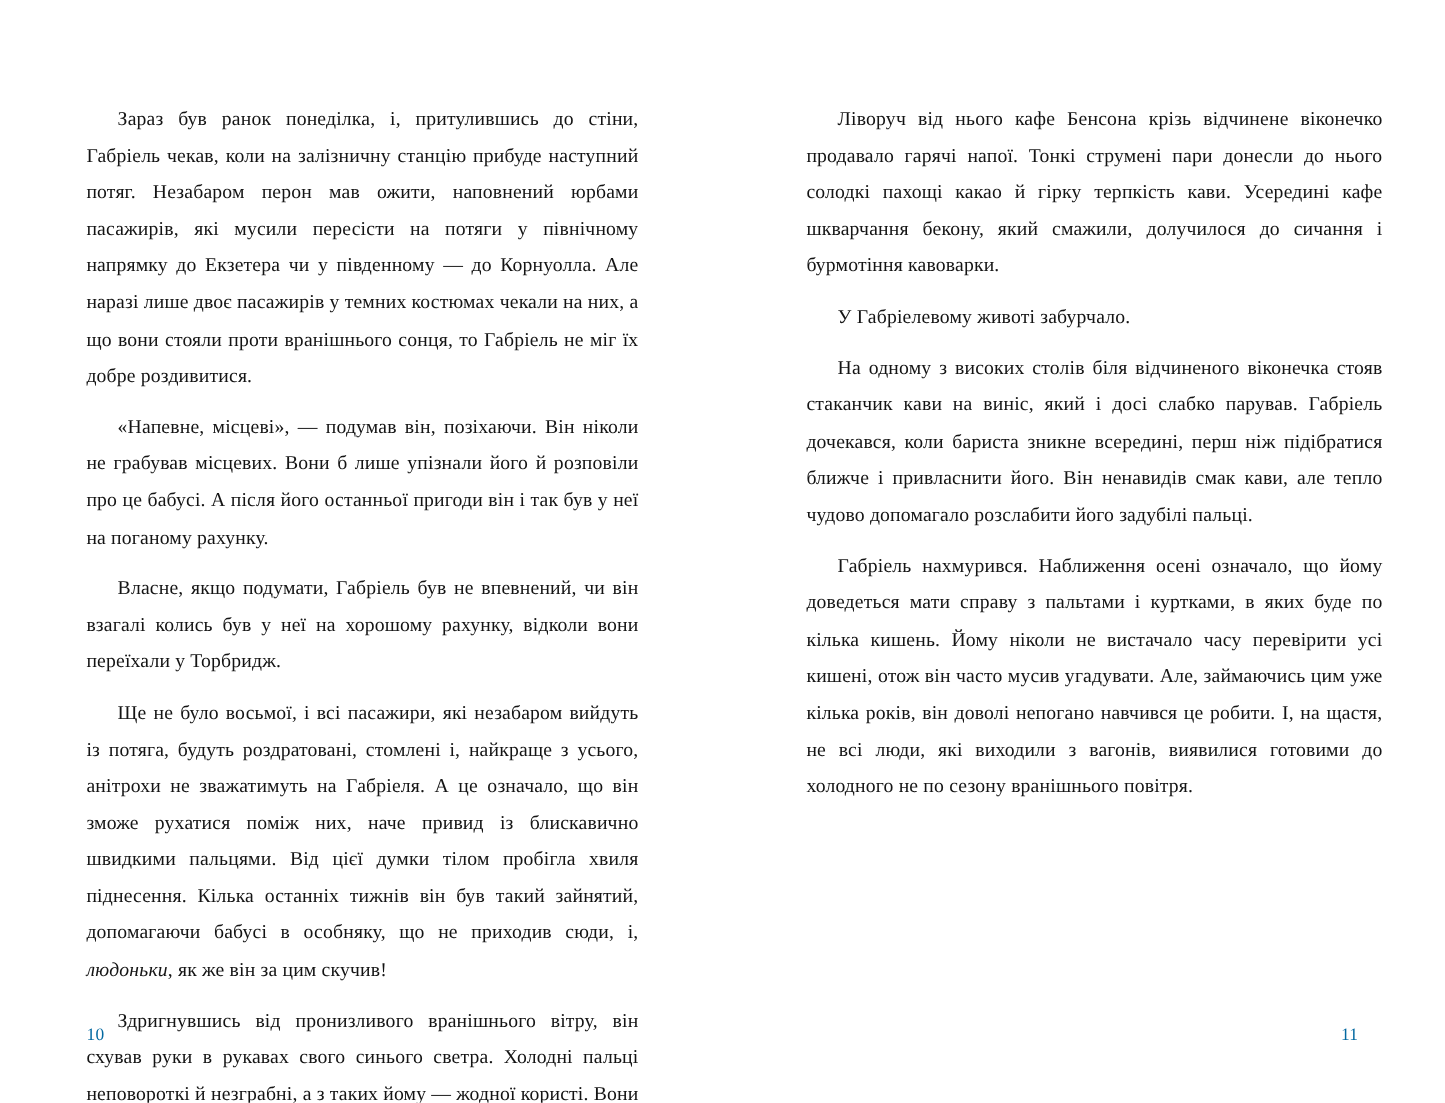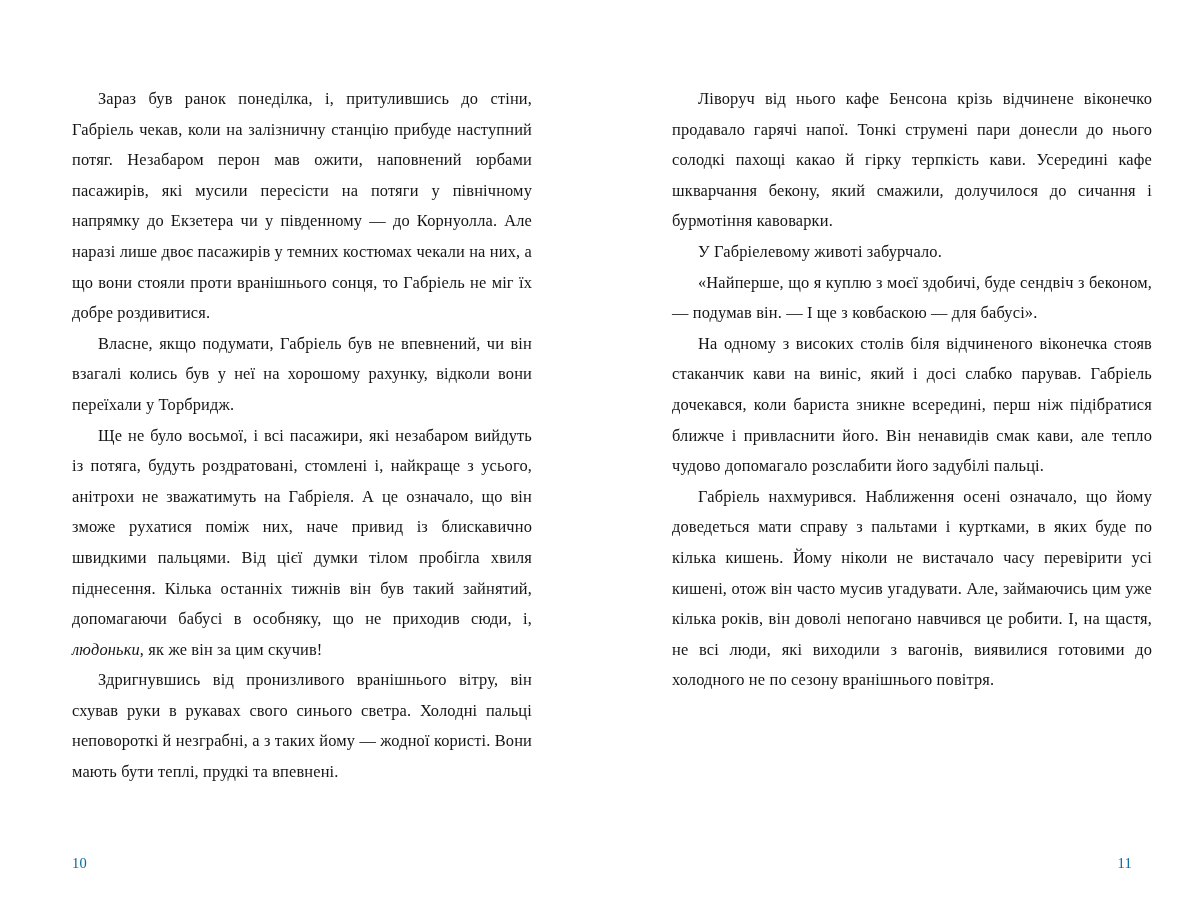--- a/index.html
+++ b/index.html
@@ -42,21 +42,21 @@
     margin: 0;
     text-indent: 26px;
     text-align: justify;
     font-size: 16.4px;
     line-height: 30.6px;
     letter-spacing: 0.15px;
     color: #141414;
     -webkit-font-smoothing: antialiased;
   }
   p.para + p.para {
-    margin-top: 0;
+    margin-top: 12px;
   }
   p.para em {
   }
   .folio {
     position: absolute;
     bottom: 48px;
     font-size: 14.5px;
     line-height: 16px;
     color: #0369a1;
     letter-spacing: 0.3px;
@@ -66,31 +66,31 @@
   .folio-right { right: 72px; }
 </style>
 </head>
 <body>
 
 <div class="spread">
 
   <div class="page page-left">
     <div class="col">
       <p class="para">Зараз був ранок понеділка, і, притулившись до стіни, Габріель чекав, коли на залізничну станцію прибуде наступний потяг. Незабаром перон мав ожити, наповнений юрбами пасажирів, які мусили пересісти на потяги у північному напрямку до Екзетера чи у південному — до Корнуолла. Але наразі лише двоє пасажирів у темних костюмах чекали на них, а що вони стояли проти вранішнього сонця, то Габріель не міг їх добре роздивитися.</p>
+      <p class="para">«Напевне, місцеві», — подумав він, позіхаючи. Він ніколи не грабував місцевих. Вони б лише упізнали його й розповіли про це бабусі. А після його останньої пригоди він і так був у неї на поганому рахунку.</p>
       <p class="para">Власне, якщо подумати, Габріель був не впевнений, чи він взагалі колись був у неї на хорошому рахунку, відколи вони переїхали у Торбридж.</p>
       <p class="para"><span>Ще не було восьмої, і всі пасажири, які незабаром вийдуть із потяга, будуть роздратовані, стомлені і, найкраще з усього, анітрохи не зважатимуть на Габріеля. А це означало, що він зможе рухатися поміж них, наче привид із блискавично швидкими пальцями. Від цієї думки тілом пробігла хвиля піднесення. Кілька останніх тижнів він був такий зайнятий, допомагаючи бабусі в особняку, що не приходив сюди, і, <em>людоньки</em>, як же він за цим скучив!</span></p>
       <p class="para">Здригнувшись від пронизливого вранішнього вітру, він схував руки в рукавах свого синього светра. Холодні пальці неповороткі й незграбні, а з таких йому — жодної користі. Вони мають бути теплі, прудкі та впевнені.</p>
     </div>
     <div class="folio folio-left">10</div>
   </div>
 
   <div class="page page-right">
     <div class="col">
       <p class="para">Ліворуч від нього кафе Бенсона крізь відчинене віконечко продавало гарячі напої. Тонкі струмені пари донесли до нього солодкі пахощі какао й гірку терпкість кави. Усередині кафе шкварчання бекону, який смажили, долучилося до сичання і бурмотіння кавоварки.</p>
       <p class="para">У Габріелевому животі забурчало.</p>
-      <p class="para">«Найперше, що я куплю з моєї здобичі, буде сендвіч з беконом, — подумав він. — І ще з ковбаскою — для бабусі».</p>
       <p class="para">На одному з високих столів біля відчиненого віконечка стояв стаканчик кави на виніс, який і досі слабко парував. Габріель дочекався, коли бариста зникне всередині, перш ніж підібратися ближче і привласнити його. Він ненавидів смак кави, але тепло чудово допомагало розслабити його задубілі пальці.</p>
       <p class="para">Габріель нахмурився. Наближення осені означало, що йому доведеться мати справу з пальтами і куртками, в яких буде по кілька кишень. Йому ніколи не вистачало часу перевірити усі кишені, отож він часто мусив угадувати. Але, займаючись цим уже кілька років, він доволі непогано навчився це робити. І, на щастя, не всі люди, які виходили з вагонів, виявилися готовими до холодного не по сезону вранішнього повітря.</p>
     </div>
     <div class="folio folio-right">11</div>
   </div>
 
 </div>
 
 </body></html>

